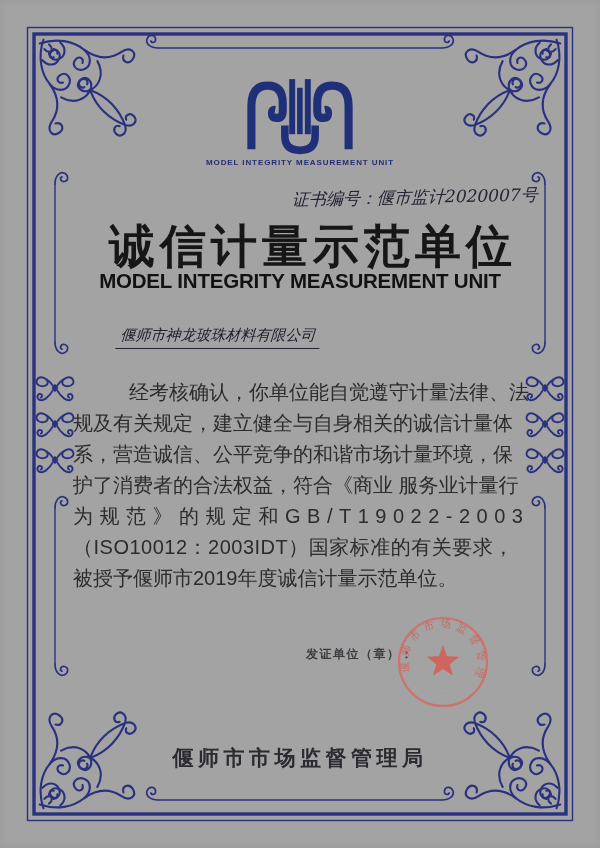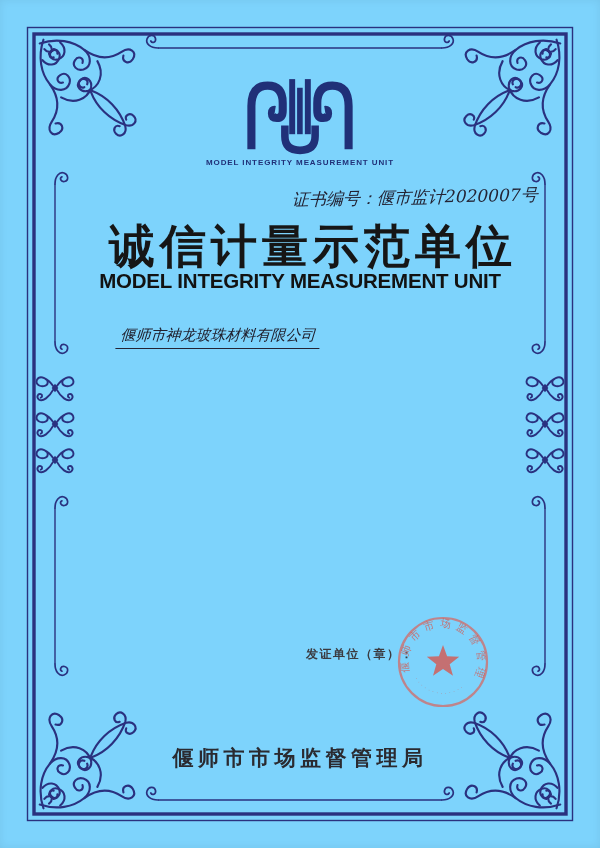--- a/index.html
+++ b/index.html
@@ -1,18 +1,18 @@
 <!DOCTYPE html>
 <html><head>
 <meta charset="utf-8">
 <style>
   html,body{margin:0;padding:0;background:#e9e9e9;}
   .page{
     position:relative;width:600px;height:848px;margin:0 auto;
-    background:#7dd3fc;overflow:hidden;
+    background:#a3a3a3;overflow:hidden;
     font-family:"Liberation Sans",sans-serif;
     box-shadow:inset 0 0 8px rgba(0,0,0,.07);
   }
   .border-art{position:absolute;left:0;top:0;width:600px;height:848px;}
   .logo-mark{position:absolute;left:246px;top:78px;width:108px;height:80px;}
   .logo-caption{
     position:absolute;left:0;right:0;top:158px;text-align:center;
     font-size:8px;font-weight:bold;letter-spacing:.9px;color:#203078;
   }
   .cert-no{
@@ -142,20 +142,29 @@
 
   <div class="cert-no">
     <span>证书编号：</span><span>偃市监计2020007号</span>
   </div>
 
   <div class="title-cn">诚信计量示范单位</div>
   <div class="title-en">MODEL INTEGRITY MEASUREMENT UNIT</div>
 
   <div class="awardee">偃师市神龙玻珠材料有限公司</div>
 
+  <div class="body-text">
+    <div class="ln indent">经考核确认，你单位能自觉遵守计量法律、法</div>
+    <div class="ln">规及有关规定，建立健全与自身相关的诚信计量体</div>
+    <div class="ln">系，营造诚信、公平竞争的和谐市场计量环境，保</div>
+    <div class="ln">护了消费者的合法权益，符合《商业 服务业计量行</div>
+    <div class="ln spread">为规范》的规定和GB/T19022-2003</div>
+    <div class="ln spread-sm">（ISO10012：2003IDT）国家标准的有关要求，</div>
+    <div class="ln">被授予偃师市2019年度诚信计量示范单位。</div>
+  </div>
 
   <div class="issuer-label">发证单位（章）：</div>
 
   <svg class="seal" viewBox="386 606 114 114" aria-hidden="true">
     <defs>
       <path id="sealArc" d="M410.1,674 A35,35 0 1 1 475.9,674" fill="none"></path>
       <path id="sealArcB" d="M412,673.3 A33,33 0 0 0 474,673.3" fill="none"></path>
     </defs>
     <circle cx="443" cy="662" r="44" fill="none" stroke="#dd5f55" stroke-width="2.2" opacity="0.68"></circle>
     <polygon opacity="0.78" fill="#d9544a" points="443,645 447.1,656.3 459.2,656.7 449.7,664.2 453,675.8 443,669 433,675.8 436.3,664.2 426.8,656.7 438.9,656.3"></polygon>

